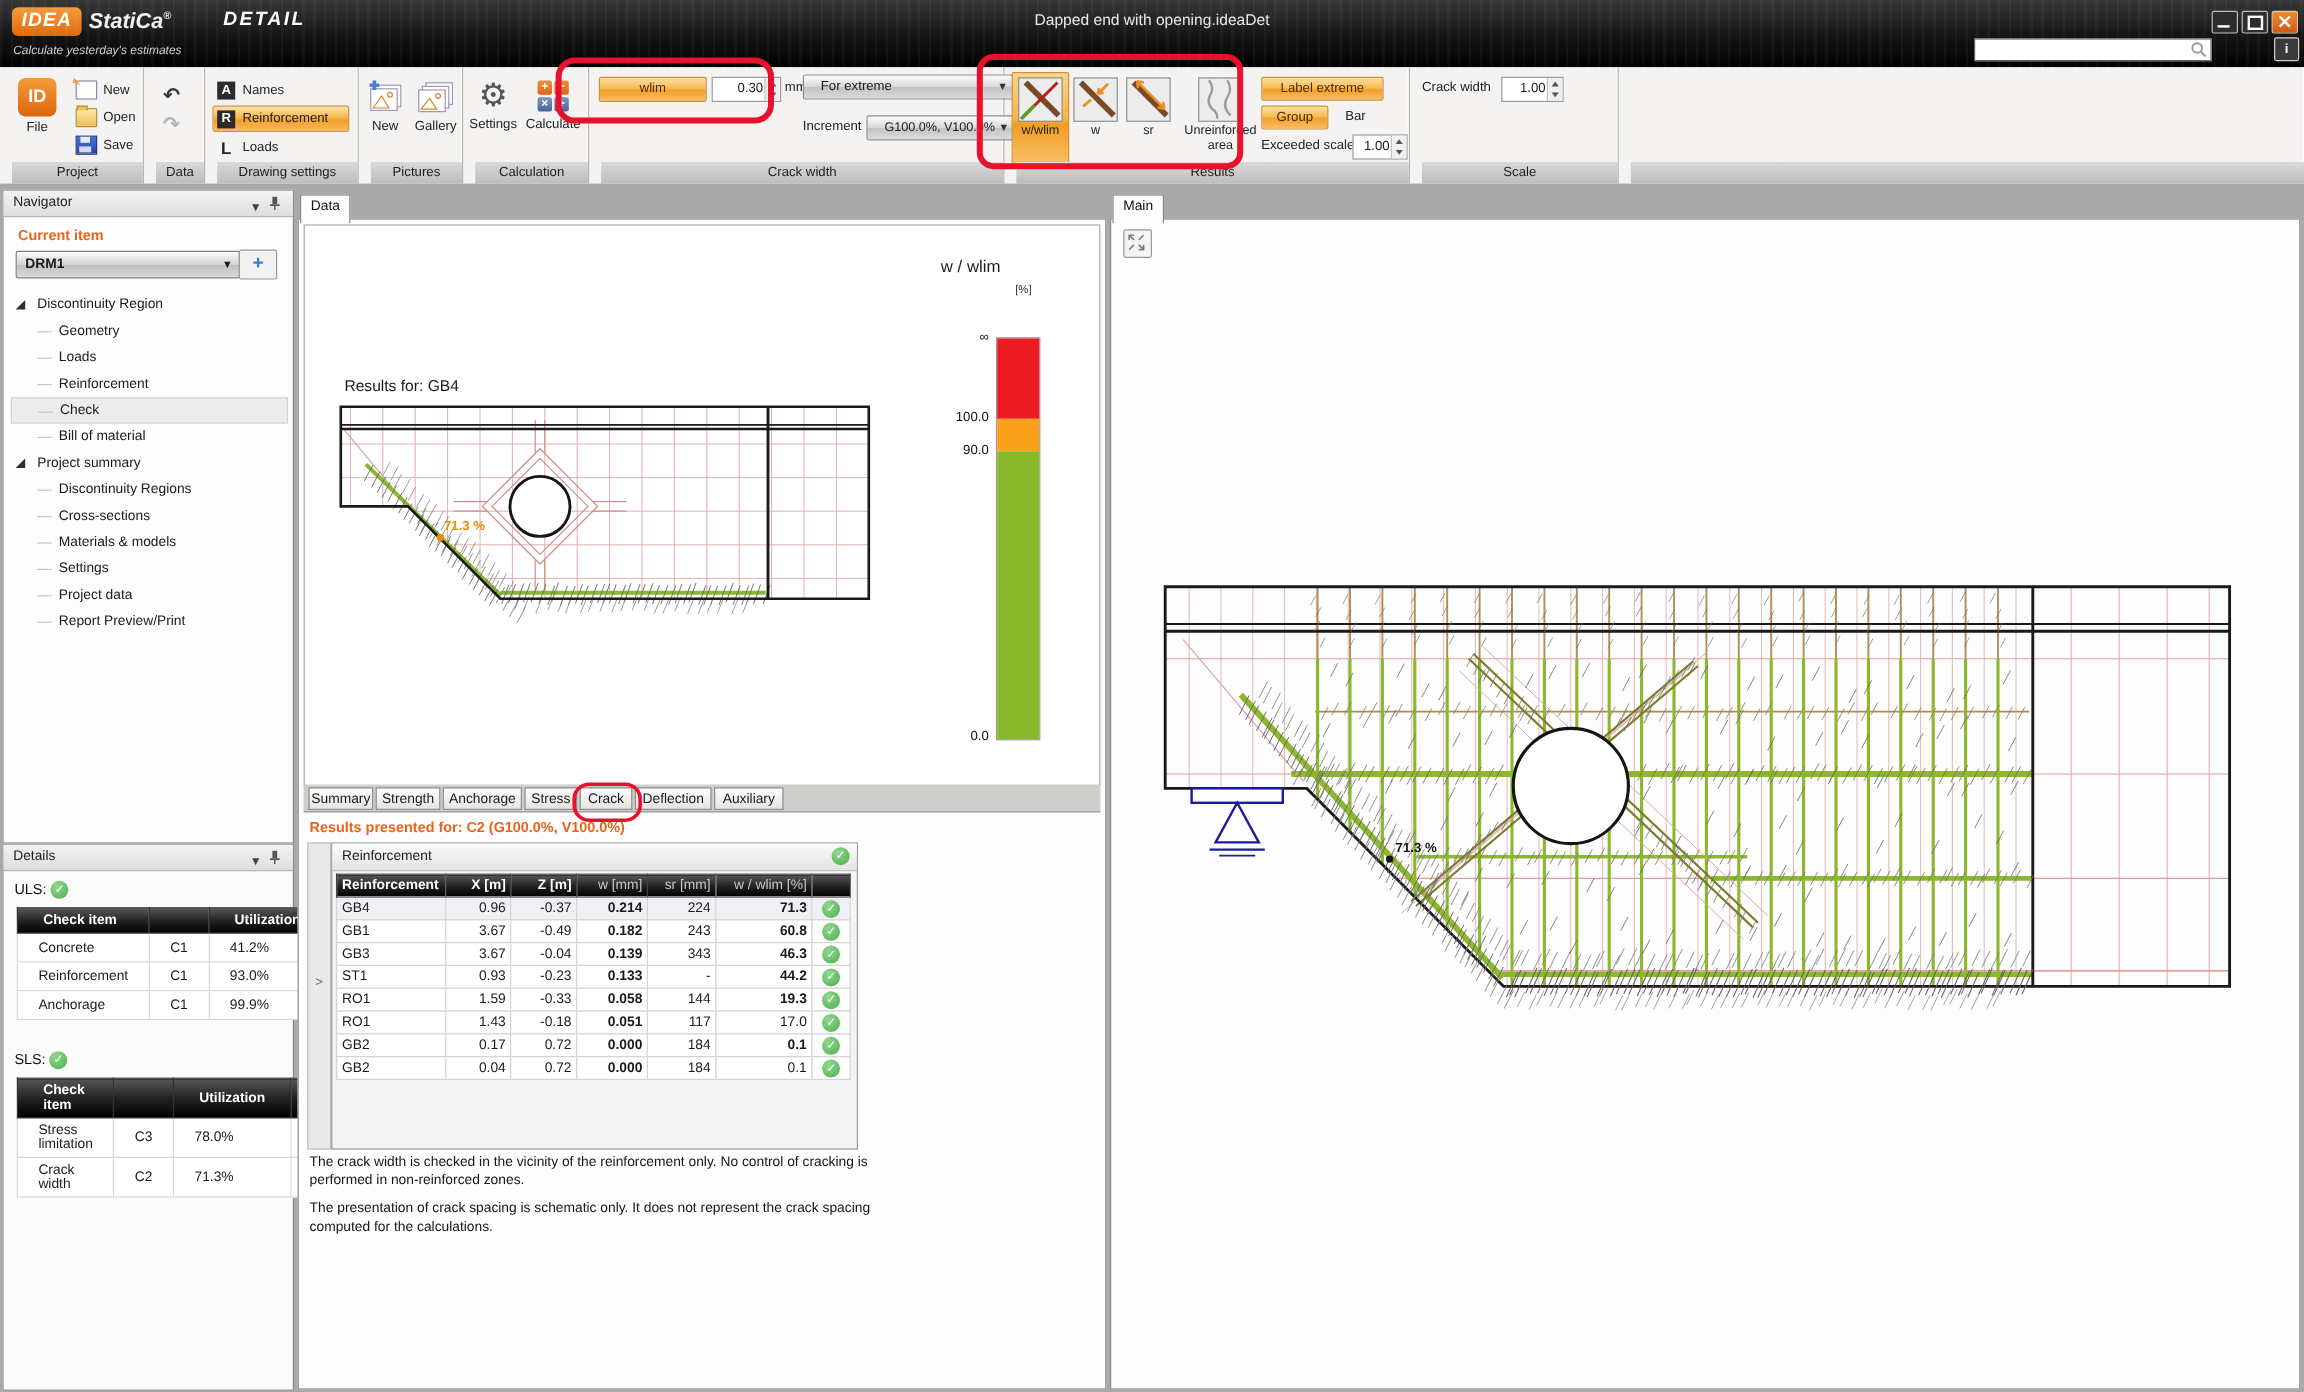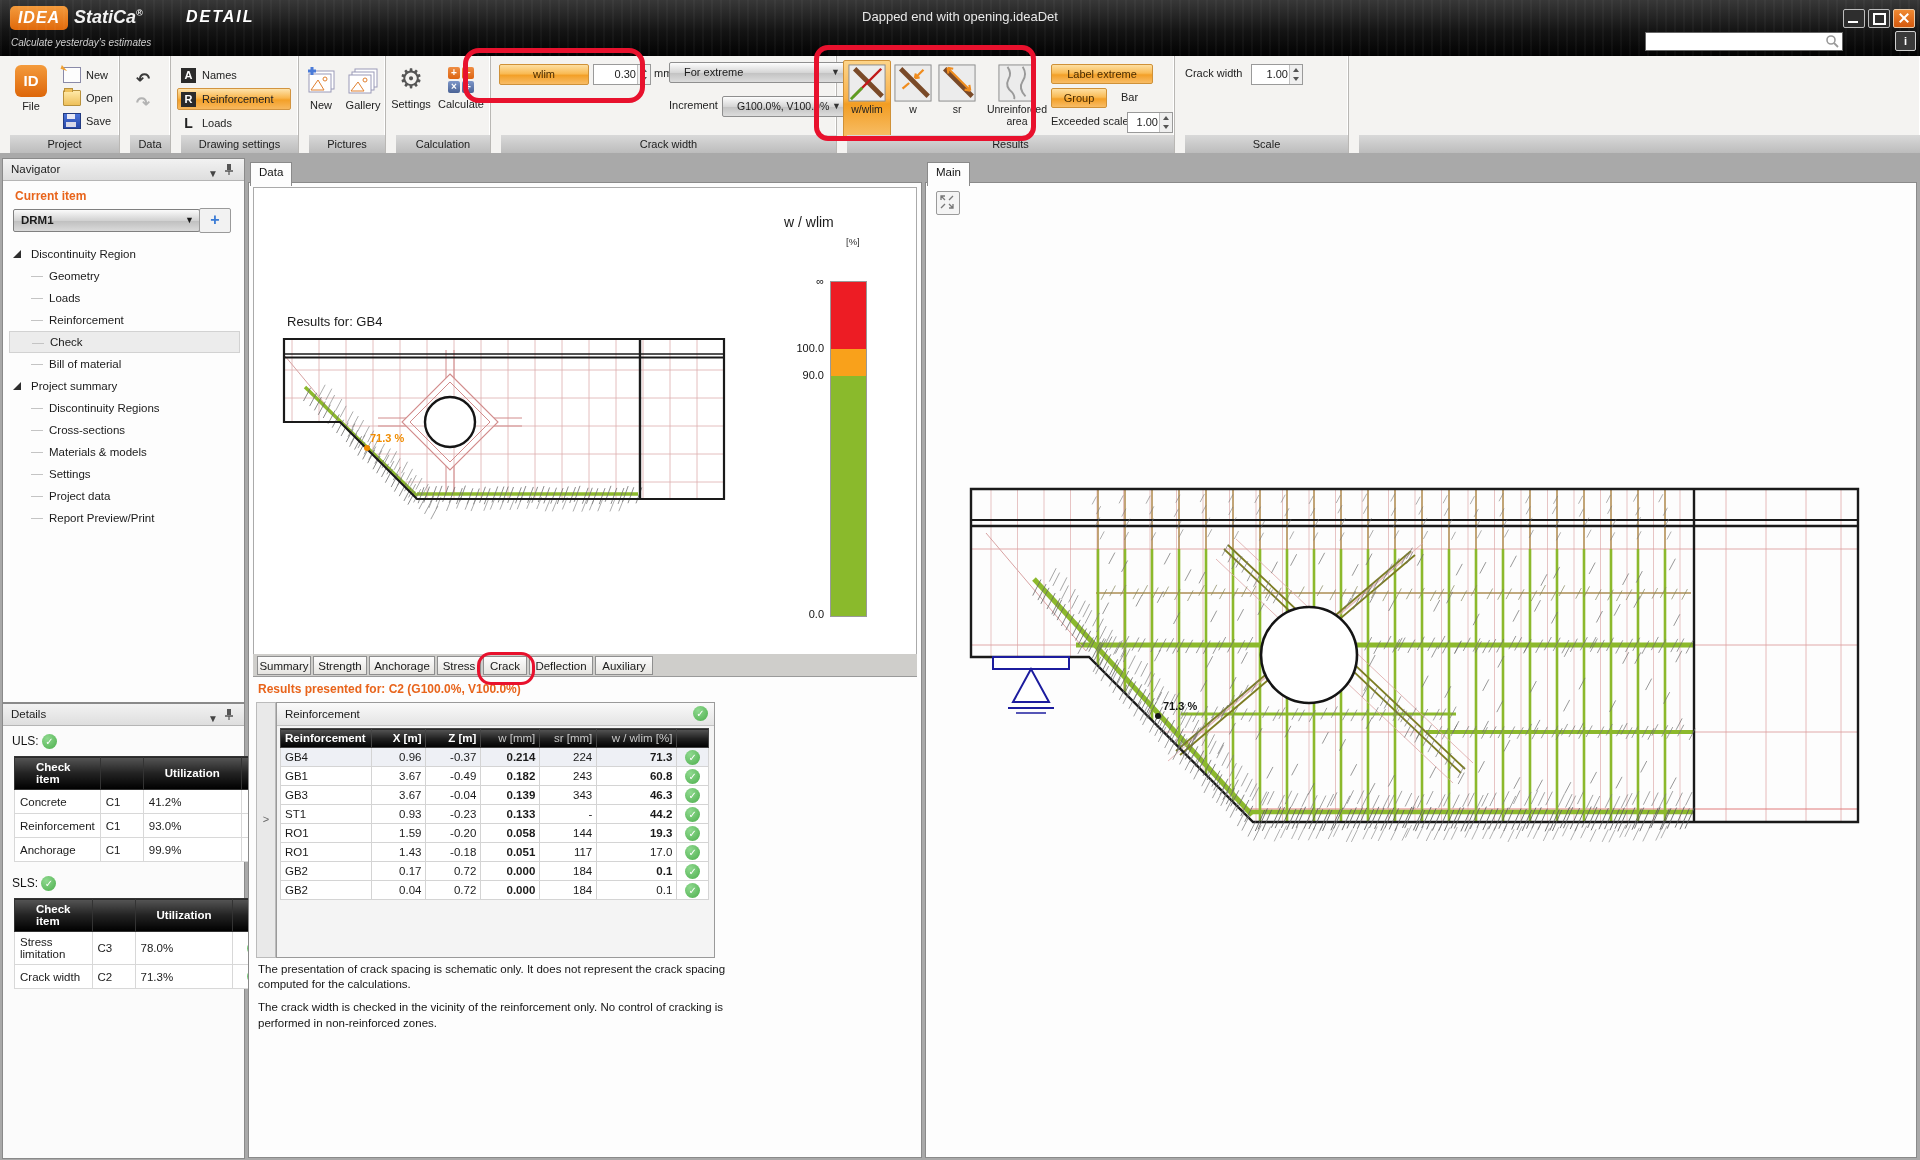--- a/index.html
+++ b/index.html
@@ -103,21 +103,21 @@
   .titem.child:before{content:"";position:absolute;left:22px;top:11px;width:12px;height:1px;background:#c4c4c4;}
   .titem.selected{background:#ececec;border:1px solid #d2d2d2;height:20px;line-height:20px;}
   
   .dsec-lbl{position:absolute;font-weight:normal;font-size:12px;color:#111;}
   .chk{display:inline-block;width:15px;height:15px;border-radius:50%;background:radial-gradient(circle at 35% 30%,#8fd98f,#4cae4c);
     color:#fff;font-size:10px;font-weight:bold;text-align:center;line-height:15px;vertical-align:middle;}
   .chk:after{content:"✓";}
   .dtable{position:absolute;border-collapse:collapse;background:#fff;font-size:11.5px;}
   .dtable th{background:linear-gradient(180deg,#555 0%,#222 50%,#000 100%);color:#fff;font-weight:bold;text-align:left;
     padding:4px 21px;border:1px solid #333;}
-  .dtable td{border:1px solid #d8d8d8;padding:4px 5px;background:#fff;}
+  .dtable td{border:1px solid #d8d8d8;padding:4px 17px;background:#fff;}
   
   .drawarea{position:absolute;left:4px;top:4px;right:4px;height:466px;background:#fff;border:1px solid #aaa;}
   .legend-title{position:absolute;left:530px;top:26px;font-size:14px;color:#1a1a1a;}
   .legend-unit{position:absolute;left:592px;top:48px;font-size:9.5px;color:#333;}
   .legend-bar{position:absolute;left:576px;top:93px;width:35px;height:334px;border:1px solid #999;}
   .legend-bar .seg{position:absolute;left:0;right:0;}
   .lt{position:absolute;width:74px;left:496px;text-align:right;font-size:11px;color:#111;}
   .tabstrip{position:absolute;left:4px;top:471px;right:4px;height:22px;background:#cfcecb;border-bottom:1px solid #9a9a9a;}
   .tab{position:absolute;top:2px;height:19px;background:linear-gradient(180deg,#fdfdfd,#e6e4e0);border:1px solid #8f8f8f;
     font-size:11.5px;text-align:center;line-height:18px;box-sizing:border-box;}
@@ -715,21 +715,21 @@
               <td class="num">0.93</td>
               <td class="num">-0.23</td>
               <td class="num b">0.133</td>
               <td class="num">-</td>
               <td class="num b">44.2</td>
               <td class="ck"><span class="chk"></span></td>
             </tr>
         <tr>
               <td>RO1</td>
               <td class="num">1.59</td>
-              <td class="num">-0.20</td>
+              <td class="num">-0.33</td>
               <td class="num b">0.058</td>
               <td class="num">144</td>
               <td class="num b">19.3</td>
               <td class="ck"><span class="chk"></span></td>
             </tr>
         <tr>
               <td>RO1</td>
               <td class="num">1.43</td>
               <td class="num">-0.18</td>
               <td class="num b">0.051</td>
@@ -752,22 +752,22 @@
               <td class="num">0.72</td>
               <td class="num b">0.000</td>
               <td class="num">184</td>
               <td class="num">0.1</td>
               <td class="ck"><span class="chk"></span></td>
             </tr>
       </tbody>
         </table>
     </div>
     <div class="notes">
+      <p>The crack width is checked in the vicinity of the reinforcement only. No control of cracking is performed in non-reinforced zones.</p>
       <p>The presentation of crack spacing is schematic only. It does not represent the crack spacing computed for the calculations.</p>
-      <p>The crack width is checked in the vicinity of the reinforcement only. No control of cracking is performed in non-reinforced zones.</p>
     </div>
   </div>
 
   <div class="paneltab" style="left:927px;top:162px">Main</div>
   <div class="panel" style="left:925px;top:182px;width:990px;height:974px">
     <div class="expandbtn">
       <svg width="20" height="20" viewBox="0 0 20 20">
         <path d="M4,8 V4 H8 M16,4 L12,8 M4,4 L8,8" fill="none" stroke="#777" stroke-width="1.3"></path>
         <path d="M16,12 V16 H12 M4,16 L8,12 M16,16 L12,12" fill="none" stroke="#777" stroke-width="1.3"></path>
       </svg>

